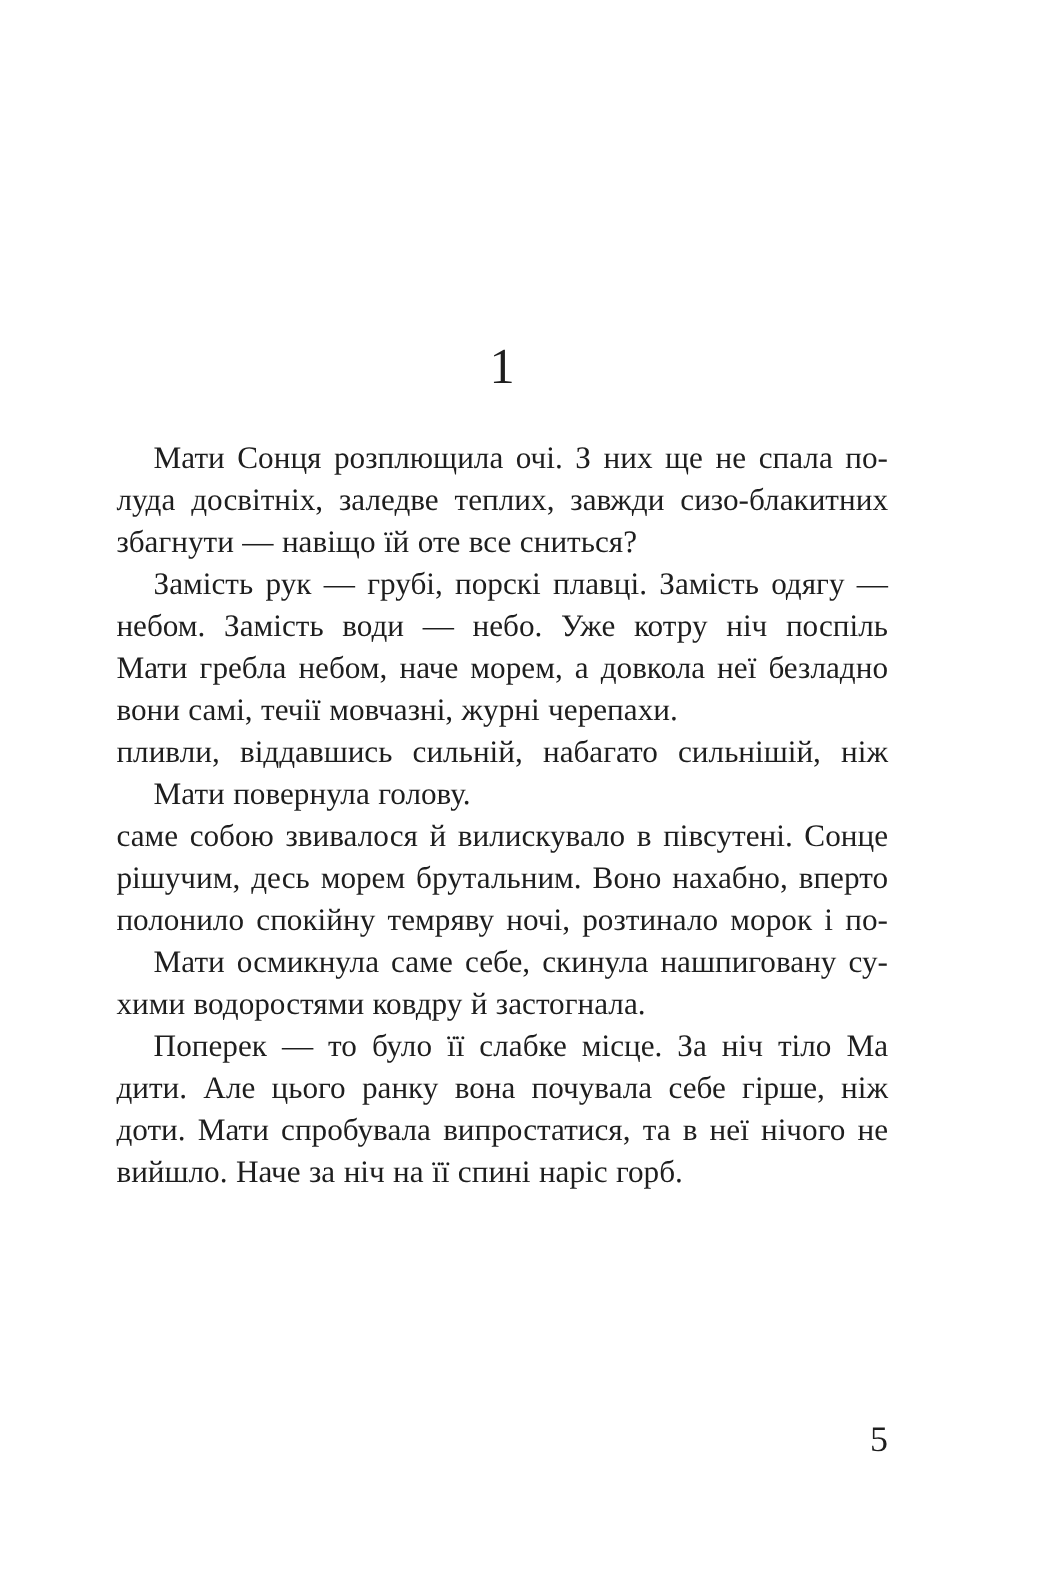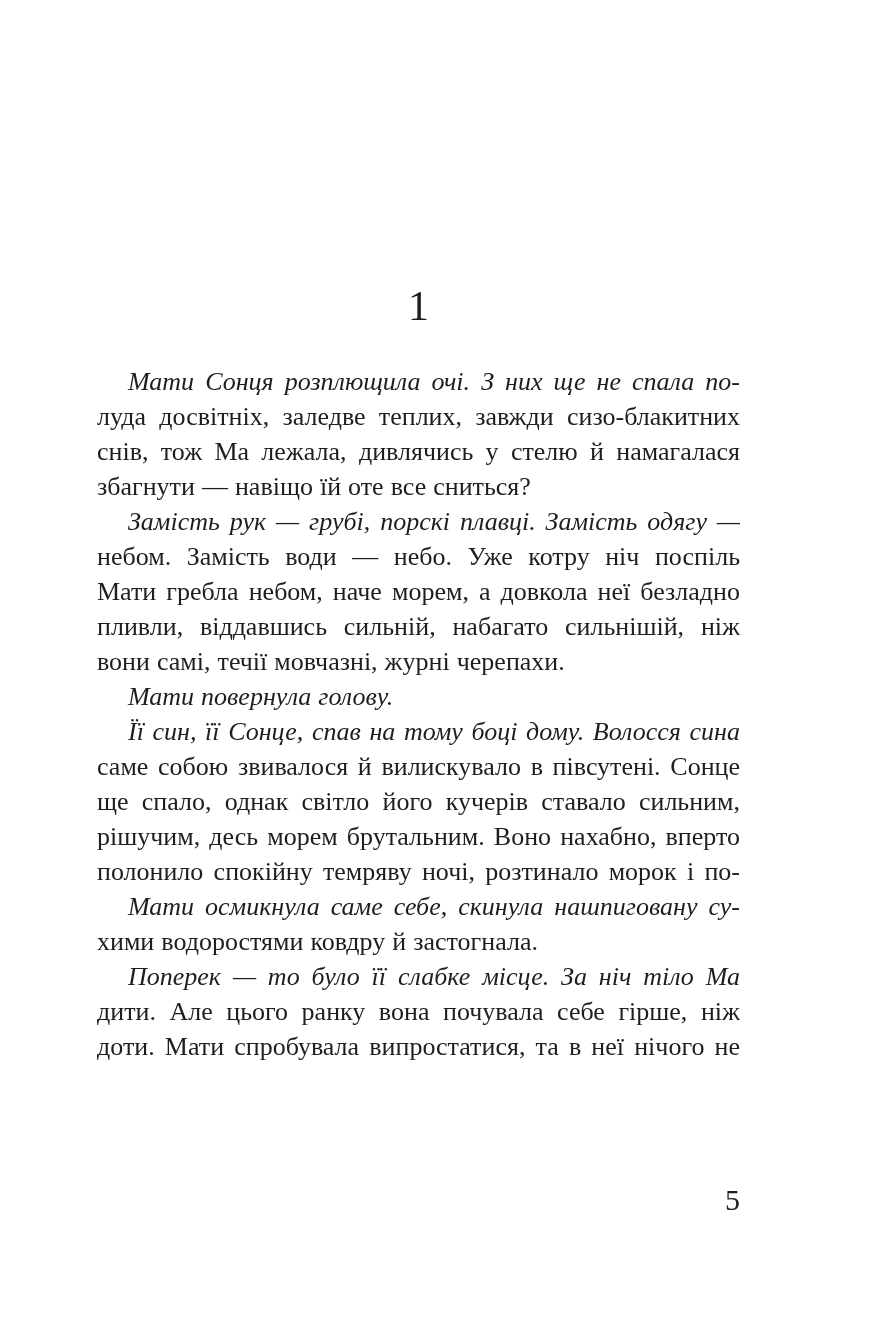--- a/index.html
+++ b/index.html
@@ -39,21 +39,20 @@
     padding: 0;
   }
   .line {
     text-align: justify;
     text-align-last: justify;
     white-space: normal;
     word-spacing: 0.02em;
   }
   .line.first {
     text-indent: 31px;
-    font-style: italic;
   }
   .line.last {
     text-align-last: left;
   }
   .page-number {
     position: absolute;
     top: 1183px;
     left: 97px;
     width: 643px;
     text-align: right;
@@ -64,45 +63,43 @@
 </head>
 <body>
 
 <div class="page">
   <div class="chapter-number">1</div>
 
   <div class="text-block">
       <div class="paragraph">
         <div class="line first">Мати Сонця розплющила очі. З них ще не спала по-</div>
         <div class="line">луда досвітніх, заледве теплих, завжди сизо-блакитних</div>
-        <div class="line">снів, тож Ма лежала, дивлячись у стелю й намагалася</div>
         <div class="line last">збагнути — навіщо їй оте все сниться?</div>
       </div>
       <div class="paragraph">
         <div class="line first">Замість рук — грубі, порскі плавці. Замість одягу —</div>
         <div class="line">небом. Замість води — небо. Уже котру ніч поспіль</div>
         <div class="line">Мати гребла небом, наче морем, а довкола неї безладно</div>
+        <div class="line last">вони самі, течії мовчазні, журні черепахи.</div>
         <div class="line">пливли, віддавшись сильній, набагато сильнішій, ніж</div>
-        <div class="line last">вони самі, течії мовчазні, журні черепахи.</div>
       </div>
       <div class="paragraph">
         <div class="line first last">Мати повернула голову.</div>
       </div>
       <div class="paragraph">
-        <div class="line first">Її син, її Сонце, спав на тому боці дому. Волосся сина</div>
         <div class="line">саме собою звивалося й вилискувало в півсутені. Сонце</div>
-        <div class="line">ще спало, однак світло його кучерів ставало сильним,</div>
         <div class="line">рішучим, десь морем брутальним. Воно нахабно, вперто</div>
         <div class="line">полонило спокійну темряву ночі, розтинало морок і по-</div>
       </div>
       <div class="paragraph">
         <div class="line first">Мати осмикнула саме себе, скинула нашпиговану су-</div>
         <div class="line last">хими водоростями ковдру й застогнала.</div>
       </div>
       <div class="paragraph">
         <div class="line first">Поперек — то було її слабке місце. За ніч тіло Ма</div>
         <div class="line">дити. Але цього ранку вона почувала себе гірше, ніж</div>
         <div class="line">доти. Мати спробувала випростатися, та в неї нічого не</div>
+        <div class="line last">вийшло. Наче за ніч на її спині наріс горб.</div>
       </div>
     </div>
 
   <div class="page-number">5</div>
 </div>
 
 </body></html>

